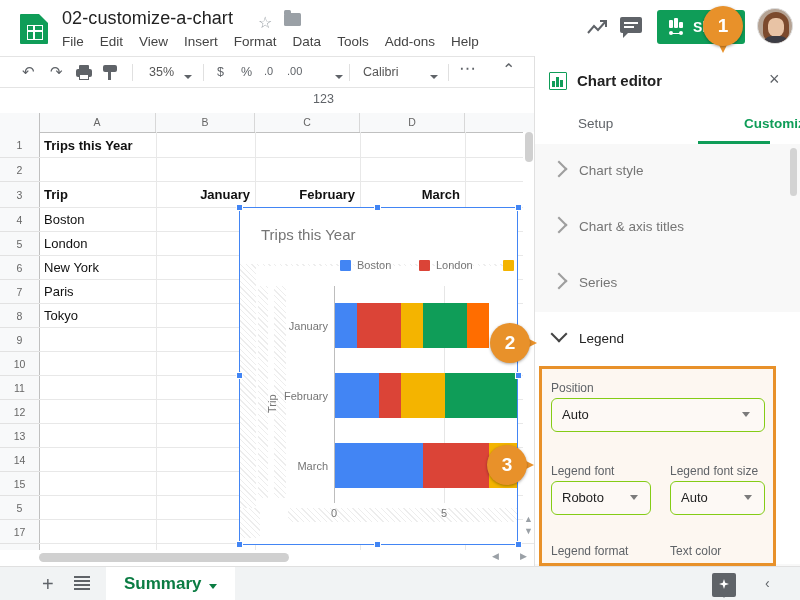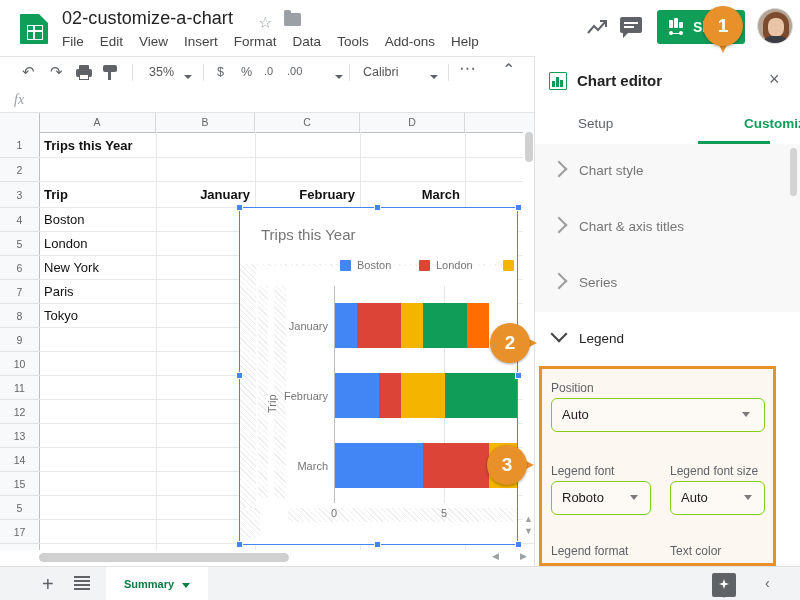--- a/index.html
+++ b/index.html
@@ -181,21 +181,21 @@
   .pin .tip{position:absolute;width:16px;height:16px;background:#e8912a;}
   .pin.down .tip{left:12px;top:31px;clip-path:polygon(0 0,100% 0,50% 100%);}
   .pin.right .tip{left:31px;top:12px;clip-path:polygon(0 0,100% 50%,0 100%);}
 
   
   .bottom{position:absolute;left:0;top:566px;width:800px;height:34px;background:#f1f3f4;border-top:1px solid #e0e0e0;}
   .bt-plus{position:absolute;left:42px;top:8px;font-size:20px;color:#5f6368;cursor:pointer;line-height:18px;}
   .bt-list{position:absolute;left:74px;top:9px;width:16px;height:15px;cursor:pointer;}
   .bt-list i{position:absolute;left:0;width:16px;height:2px;background:#5f6368;}
   .sheet-tab{position:absolute;left:106px;top:0;height:34px;background:#fff;padding:0 18px;
-     line-height:34px;font-size:11px;color:#0b7c43;font-weight:bold;cursor:pointer;}
+     line-height:34px;font-size:17px;color:#0b7c43;font-weight:bold;cursor:pointer;}
   .sheet-tab .cr{display:inline-block;margin-left:8px;width:0;height:0;
      border-left:4.5px solid transparent;border-right:4.5px solid transparent;border-top:5px solid #0b7c43;}
   .explore{position:absolute;left:712px;top:6px;width:24px;height:24px;background:#5f6368;
     border-radius:2px;cursor:pointer;}
   .explore:after{content:"";position:absolute;left:7px;top:18px;width:10px;height:7px;background:#5f6368;clip-path:polygon(0 0,100% 0,50% 100%);}
   .explore .d{position:absolute;left:7px;top:6px;width:10px;height:10px;background:#fff;
     clip-path:polygon(50% 0,62% 38%,100% 50%,62% 62%,50% 100%,38% 62%,0 50%,38% 38%);}
   .collapse{position:absolute;left:765px;top:8px;font-size:14px;color:#5f6368;cursor:pointer;}
 </style>
 </head>
@@ -272,23 +272,20 @@
     <div class="tb-txt" style="left:313px;color:#5f6368;margin-top:27px;">123</div>
     <div class="tb-ico" style="left:335px;top:11px;"><span class="caret"></span></div>
     <div class="tb-sep" style="left:349px;"></div>
     <div class="tb-txt" style="left:363px;">Calibri</div>
     <div class="tb-ico" style="left:430px;top:11px;"><span class="caret"></span></div>
     <div class="tb-sep" style="left:448px;"></div>
     <div class="tb-ico" style="left:459px;top:4px;font-size:17px;">⋯</div>
     <div class="tb-ico" style="left:502px;top:5px;font-size:16px;">⌃</div>
   </div>
 
-  <div class="fxbar">
-    <div class="fx">fx</div>
-  </div>
 
   <div class="grid-wrap">
     <div class="colhdr">
       <div class="corner"></div>
       <div class="c" style="left:39px;width:117px;">A</div>
       <div class="c" style="left:156px;width:99px;">B</div>
       <div class="c" style="left:255px;width:105px;">C</div>
       <div class="c" style="left:360px;width:105px;">D</div>
       <div class="c" style="left:465px;width:69px;border-right:none;"></div>
     </div>

